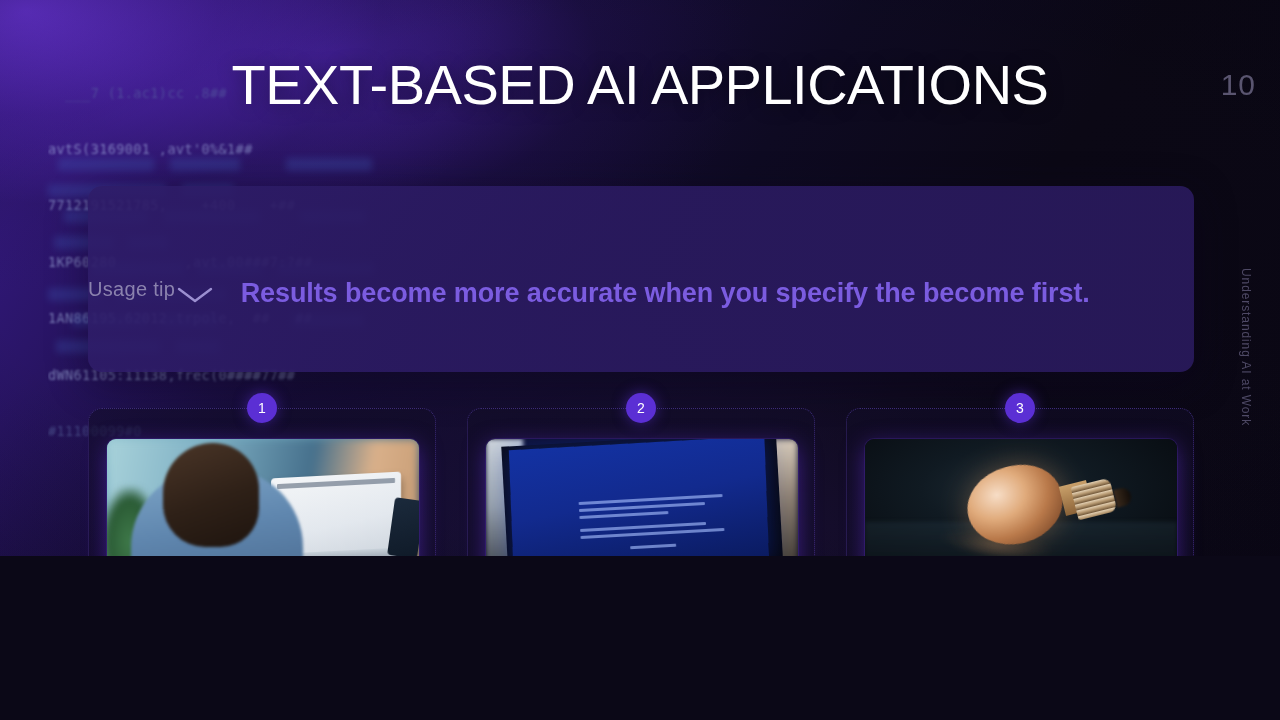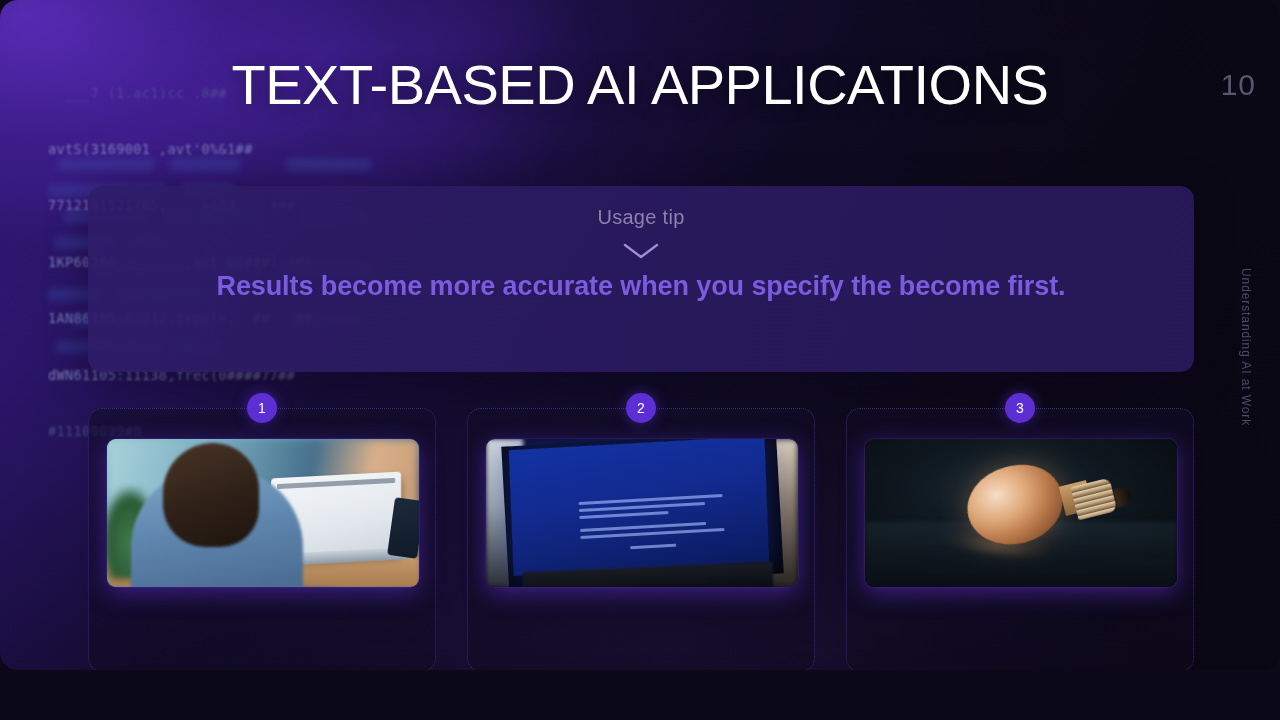--- a/index.html
+++ b/index.html
@@ -5,28 +5,27 @@
 <style>
   * { margin:0; padding:0; box-sizing:border-box; }
   html, body {
     width:1280px; height:720px; overflow:hidden;
     background:#0b0817;
     font-family:"Liberation Sans", sans-serif;
   }
 
   #slide {
     position:relative;
-    width:1280px; height:670px;
+    width:1280px; height:556px;
     overflow:hidden;
     background:
       radial-gradient(ellipse 58% 72% at 2% 2%, rgba(104,52,214,0.95) 0%, rgba(73,34,160,0.62) 26%, rgba(40,20,92,0.28) 48%, rgba(14,10,30,0.0) 70%),
       radial-gradient(ellipse 46% 60% at 26% 10%, rgba(88,42,196,0.55) 0%, rgba(45,22,104,0.18) 45%, rgba(12,9,26,0) 72%),
       radial-gradient(ellipse 70% 90% at 52% 100%, rgba(38,22,82,0.55) 0%, rgba(16,11,34,0.2) 52%, rgba(10,8,22,0) 80%),
       linear-gradient(125deg, #3a1b8e 0%, #2a1568 16%, #170d3a 34%, #0e0a22 52%, #0b0815 70%, #0a0714 100%);
-    border-radius: 18px;
   }
 
   
   .code-bg {
     position:absolute; left:48px; top:46px;
     width:430px; height:420px;
     opacity:0.55;
     filter:blur(1.1px);
     pointer-events:none;
     font-family:"DejaVu Sans Mono", monospace;
@@ -82,21 +81,21 @@
   .tip-panel {
     position:absolute; left:88px; top:186px;
     width:1106px; height:186px;
     border-radius:14px;
     background:linear-gradient(100deg, rgba(46,28,104,0.90) 0%, rgba(42,26,96,0.93) 40%, rgba(40,25,90,0.95) 100%);
     box-shadow:0 10px 40px rgba(10,5,30,0.45);
     overflow:hidden;
   }
   .tip-inner {
     position:absolute; inset:0;
-    display:flex; flex-direction:column; align-items:center;
+    display:flex; flex-direction:row; align-items:center;
     padding-top:20px;
   }
   .tip-label {
     font-size:20px; font-weight:400; letter-spacing:0.3px;
     color:#8b82ae;
   }
   .tip-chevron {
     margin-top:12px; width:40px; height:20px;
     display:flex; align-items:center; justify-content:center;
   }

